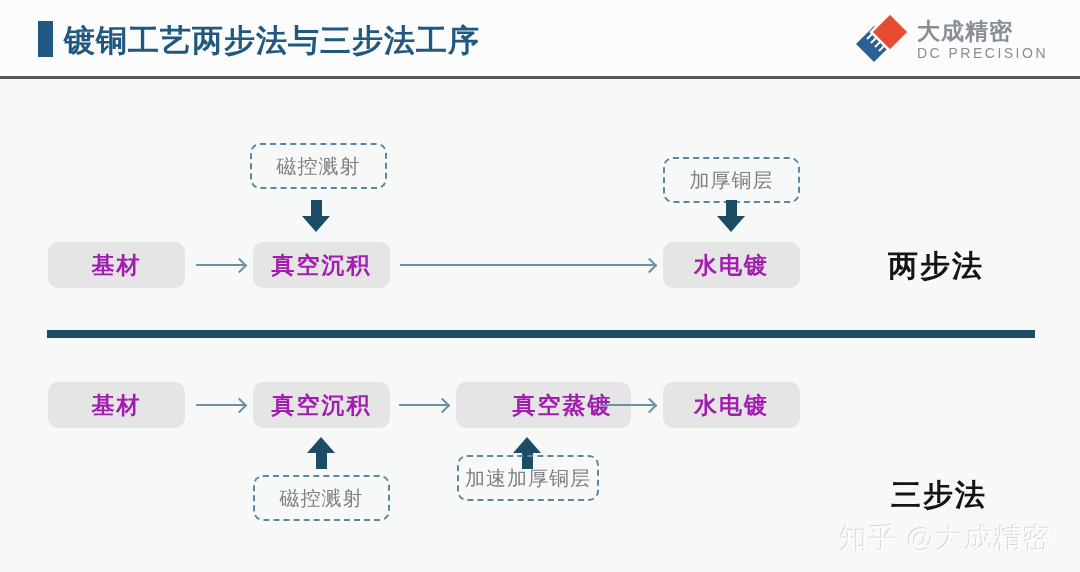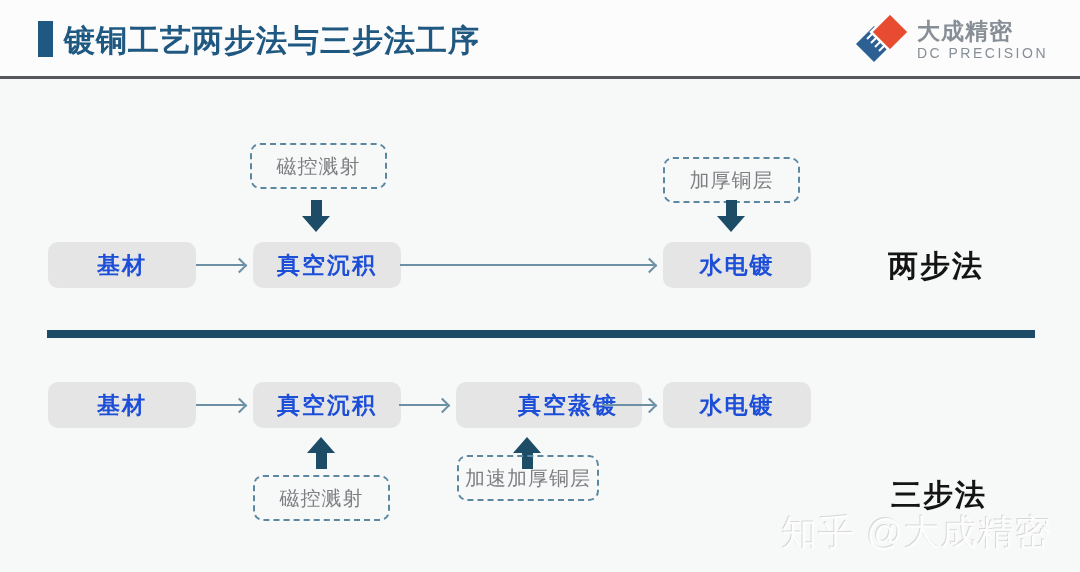--- a/index.html
+++ b/index.html
@@ -24,24 +24,24 @@
   }
   .logo{
     position:absolute; right:32px; top:11px;
     display:flex; align-items:center; gap:6px;
   }
   .logo-text{display:flex; flex-direction:column; line-height:1;}
   .logo-name{font-size:23px; font-weight:bold; color:#878e96; letter-spacing:1px;}
   .logo-sub{font-size:14px; color:#878e96; letter-spacing:2.5px; margin-top:3px;text-align:right;}
   
   .pbox{
-    position:absolute; width:148px; height:46px;
+    position:absolute; width:137px; height:46px;
     background:#e5e5e6; border-radius:10px;
     display:flex; align-items:center; justify-content:center;
-    color:#1d4ed8; font-size:23px; font-weight:bold; letter-spacing:2px;
+    color:#a21caf; font-size:23px; font-weight:bold; letter-spacing:2px;
     white-space:nowrap;
   }
   .dbox{
     position:absolute; width:133px; height:42px;
     border:2px dashed #5b87a0; border-radius:10px;
     display:flex; align-items:center; justify-content:center;
     color:#7d7f82; font-size:20px; letter-spacing:1px;
     white-space:nowrap;
   }
   
@@ -61,21 +61,21 @@
   .section-divider{
     position:absolute; left:47px; top:330px; width:988px; height:8px;
     background:#1d4d66;
   }
   .method-label{
     position:absolute; font-size:30px; font-weight:600; color:#141414;
     letter-spacing:2px; white-space:nowrap;margin-top:44px;
   }
   .watermark{
     position:absolute; right:28px; bottom:14px;
-    font-size:36px; color:#fdfdfd; letter-spacing:1px;
+    font-size:28px; color:#fdfdfd; letter-spacing:1px;
     text-shadow:-1px -1px 0 #d7d7d7;
     white-space:nowrap;
   }
   
   .ts-aux1{left:250px; top:143px;}
   .ts-aux2{left:663px; top:157px;}
   .ts-down1{left:301px; top:200px;}
   .ts-down2{left:716px; top:200px;}
   .ts-b1{left:48px;  top:242px;}
   .ts-b2{left:253px; top:242px;}

